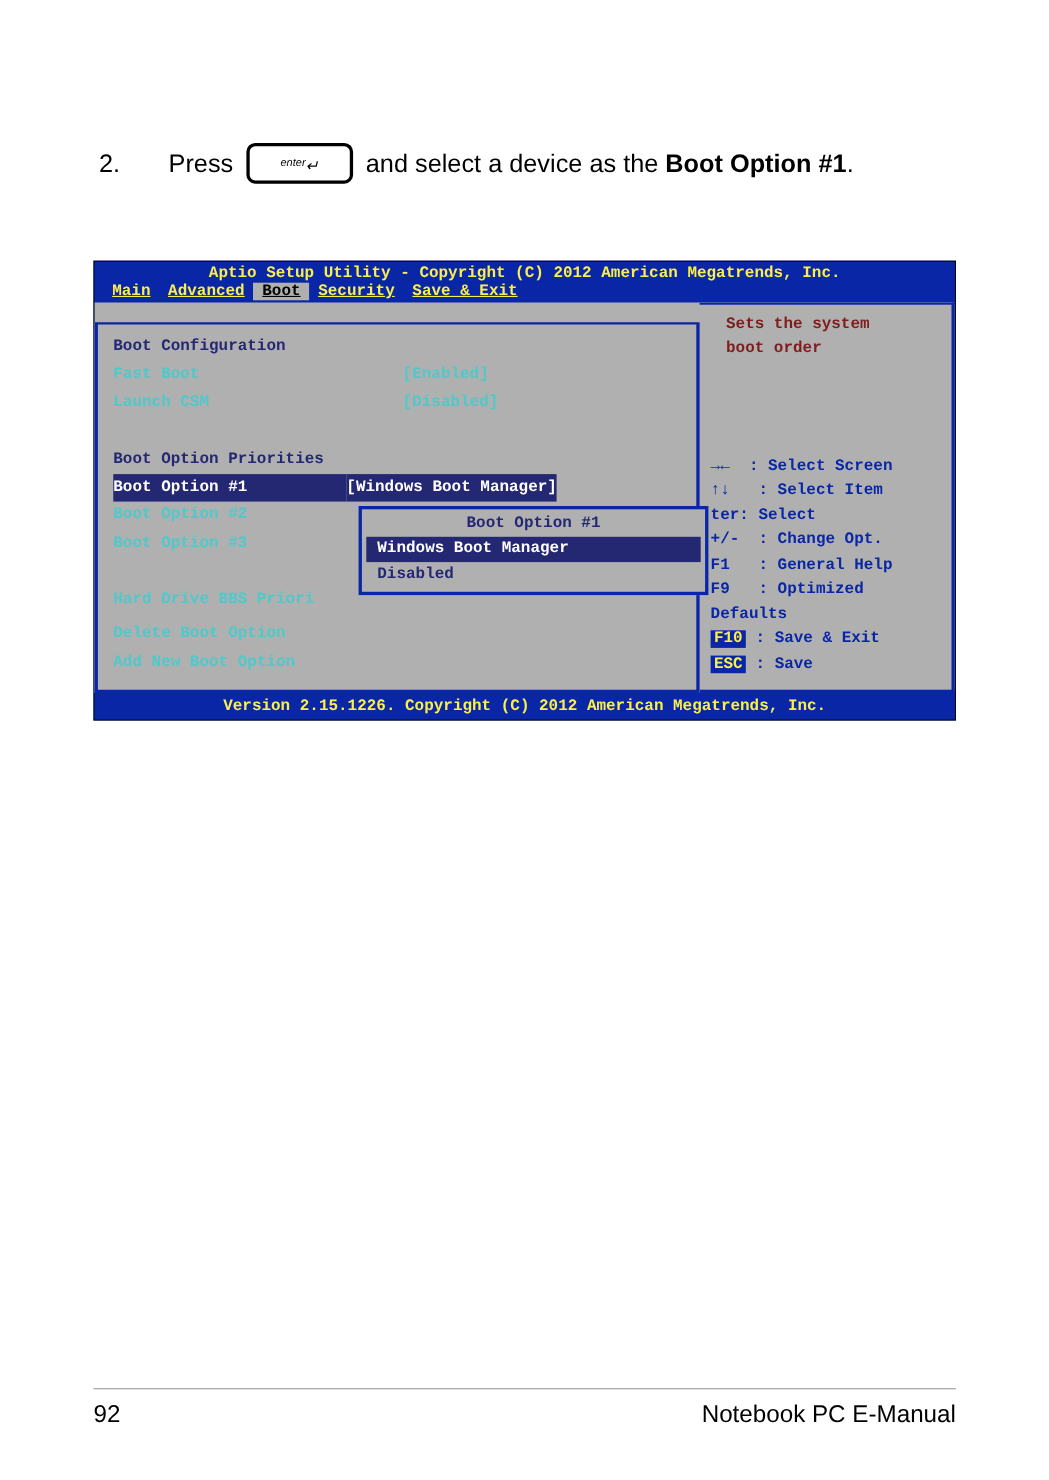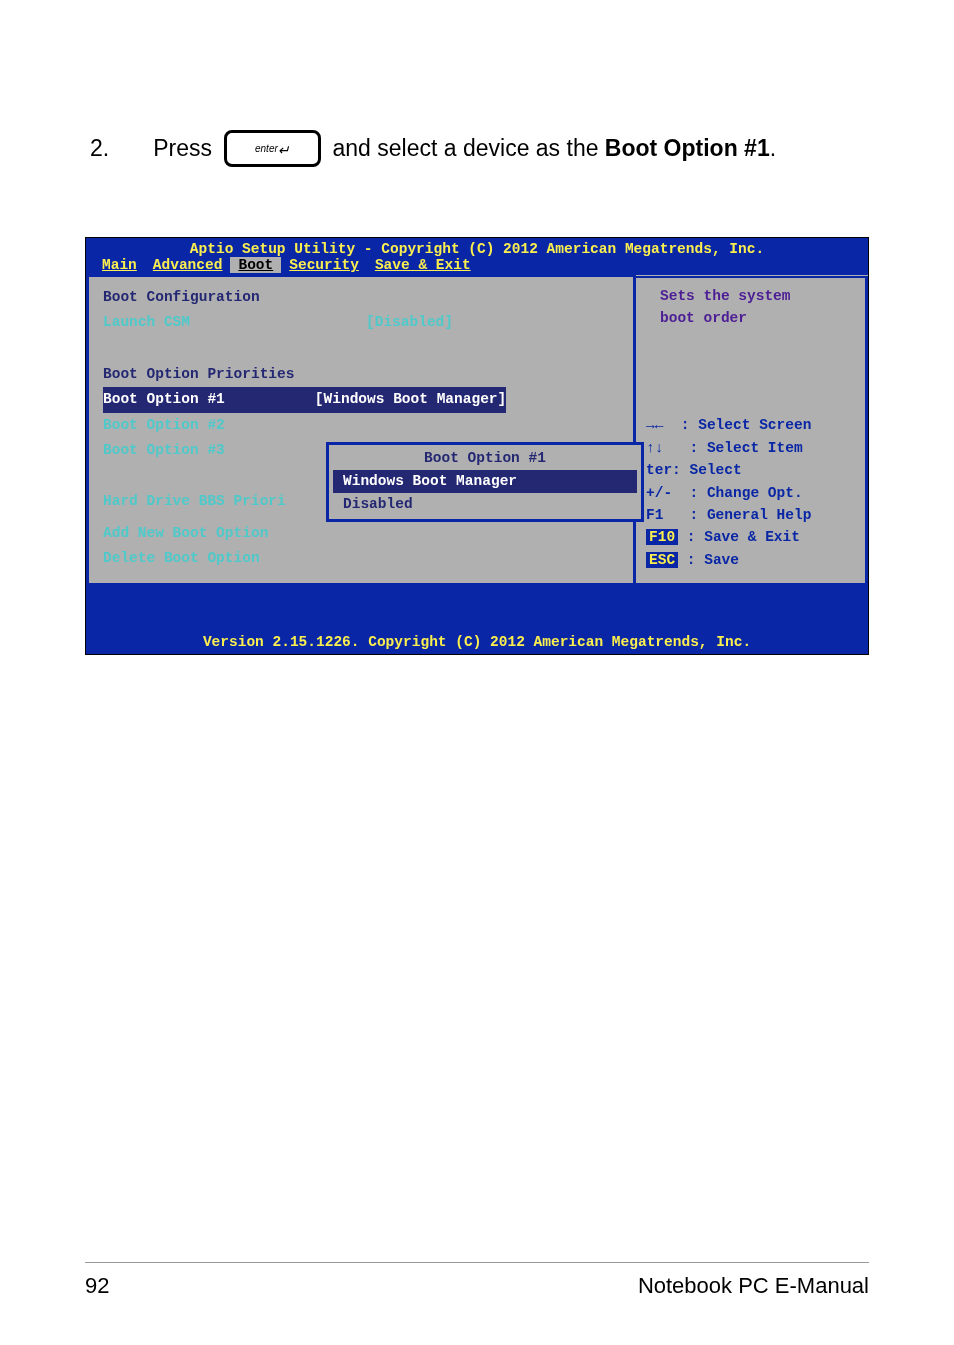--- a/index.html
+++ b/index.html
@@ -143,40 +143,39 @@
       padding: 0 14px;
       line-height: 1.6;
     }
     .popup-item.selected {
       background: #242873;
       color: #fff;
       margin: 0 4px;
       padding: 0 10px;
     }
     .bios-right-top {
-      color: #4c1d95;
+      color: #7f1d1d;
       line-height: 1.5;
       height: 128px;
     }
     .bios-help {
       color: #0826a5;
       line-height: 1.55;
       padding-left: 2px;
     }
     .bios-help-yellow {
       color: #fbee4f;
       background: #0826a5;
       padding: 0 3px;
     }
     .bios-footer {
       background: #0826a5;
       color: #fbee4f;
       text-align: center;
       padding: 4px 0;
-      margin-top: 44px;
     }
     .page-footer {
       position: absolute;
       bottom: 46px;
       left: 85px;
       right: 85px;
       border-top: 1px solid #999;
       padding-top: 10px;
       display: flex;
       justify-content: space-between;
@@ -209,20 +208,24 @@
       <span class="active">Boot</span>
       <span>Security</span>
       <span>Save &amp; Exit</span>
     </div>
     <div class="bios-content">
       <div class="bios-left">
         <div class="bios-row bios-gray">
             <span>Boot Configuration</span>
           </div>
         <div class="bios-row bios-cyan">
+          <span class="bios-row-label">Fast Boot</span>
+          <span style="margin-left:48px;">[Enabled]</span>
+        </div>
+        <div class="bios-row bios-cyan">
           <span class="bios-row-label">Launch CSM</span>
           <span style="margin-left:48px;">[Disabled]</span>
         </div>
         <div style="height:26px;"></div>
         <div class="bios-row bios-gray">
             <span>Boot Option Priorities</span>
           </div>
         <div class="bios-row">
           <span class="bios-row-label bios-white" style="width:auto;padding-right:90px;">Boot Option #1</span>
           <span class="bios-white" style="margin-left:0px;">[Windows Boot Manager]</span>
@@ -232,44 +235,45 @@
         </div>
         <div class="bios-row bios-cyan">
           <span class="bios-row-label">Boot Option #3</span>
         </div>
         <div style="height:26px;"></div>
         <div class="bios-row bios-cyan">
             <span>Hard Drive BBS Priori</span>
           </div>
         <div style="height:6px;"></div>
         <div class="bios-row bios-cyan">
+            <span>Delete Boot Option</span>
+          </div>
+        <div class="bios-row bios-cyan">
             <span>Add New Boot Option</span>
-          </div>
-        <div class="bios-row bios-cyan">
-            <span>Delete Boot Option</span>
           </div>
 
         <div class="popup-box">
           <div class="popup-title">Boot Option #1</div>
           <div class="popup-item selected">Windows Boot Manager</div>
           <div class="popup-item">Disabled</div>
         </div>
       </div>
 
       <div class="bios-right">
         <div class="bios-right-top">
           <div style="padding-left:16px;">Sets the system</div>
           <div style="padding-left:16px;">boot order</div>
         </div>
         <div class="bios-help">
           <div>→← &nbsp;<span>: Select Screen</span></div>
           <div>↑↓&nbsp;&nbsp;&nbsp;<span>: Select Item</span></div>
           <div><span>ter: Select</span></div>
           <div>+/- &nbsp;<span>: Change Opt.</span></div>
           <div>F1&nbsp;&nbsp;&nbsp;<span>: General Help</span></div>
+          <div>F9&nbsp;&nbsp;&nbsp;<span>: Optimized Defaults</span></div>
           <div><span class="bios-help-yellow">F10</span>&nbsp;<span>: Save &amp; Exit</span></div>
           <div><span class="bios-help-yellow">ESC</span>&nbsp;<span>: Save</span></div>
         </div>
       </div>
     </div>
     <div class="bios-footer">Version 2.15.1226. Copyright (C) 2012 American Megatrends, Inc.</div>
   </div>
 
   <div class="page-footer">
     <span>92</span>

